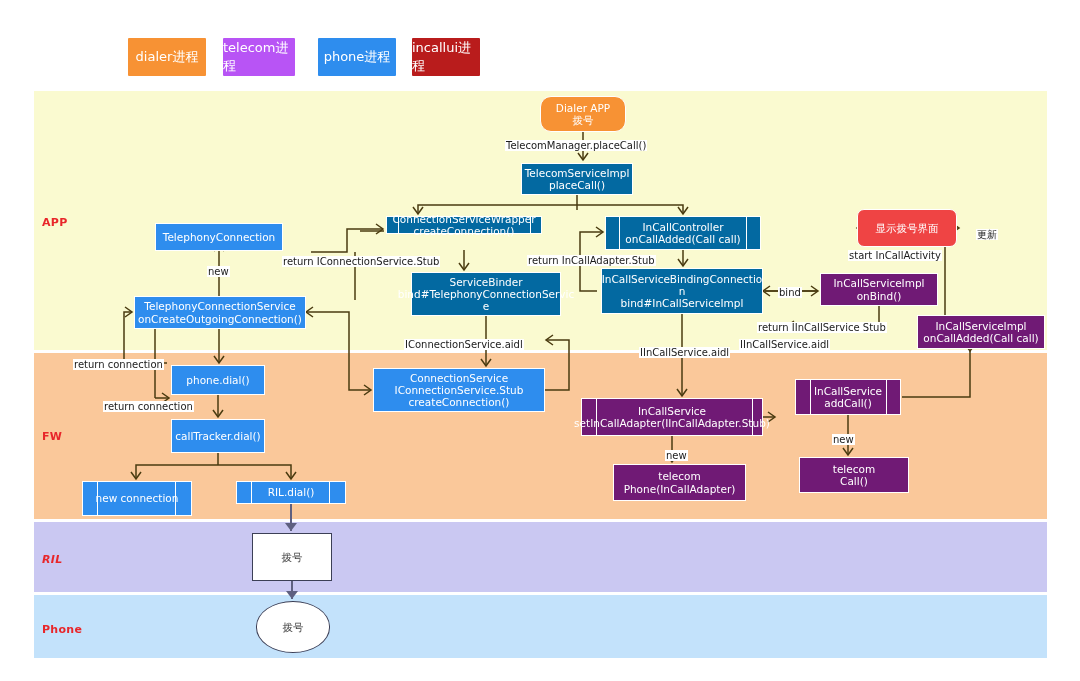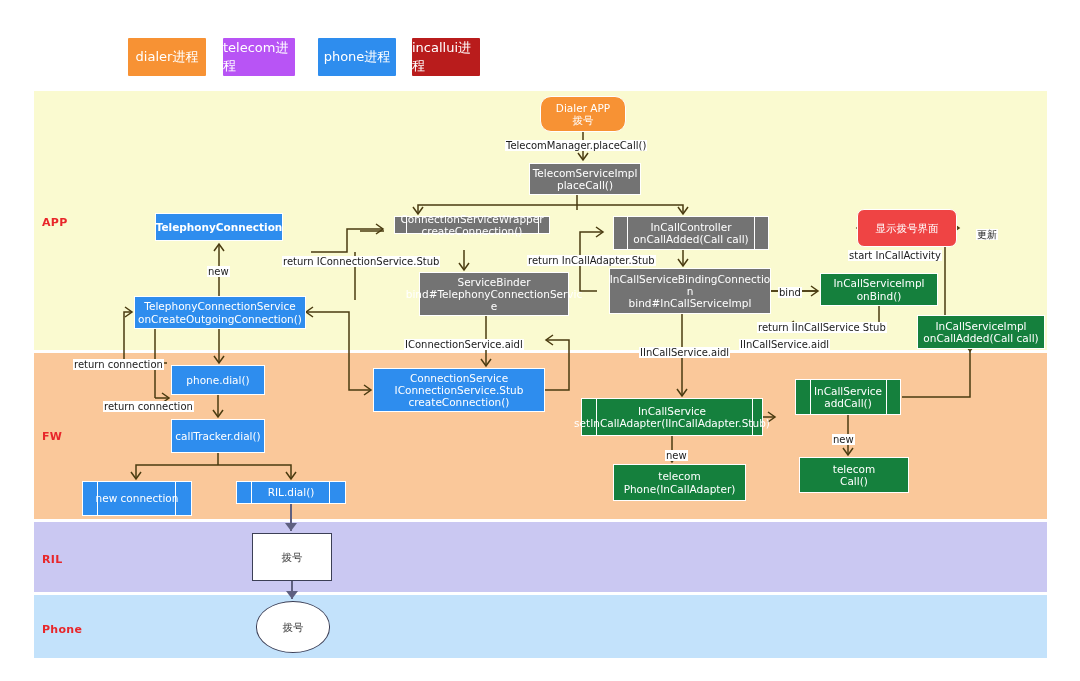--- a/index.html
+++ b/index.html
@@ -7,41 +7,41 @@
        font-family:"DejaVu Sans","Liberation Sans",sans-serif;}
   #stage{position:absolute;left:0;top:0;width:1080px;height:681px;}
   .band{position:absolute;}
   .band-label{position:absolute;color:#e8262a;font-weight:bold;font-size:11px;letter-spacing:.3px;}
   .legend-box{position:absolute;display:flex;align-items:center;justify-content:center;
       color:#ffffff;font-size:13px;border-radius:1px;}
   .node{position:absolute;box-sizing:border-box;display:flex;align-items:center;
       justify-content:center;text-align:center;color:#ffffff;line-height:1.15;
       font-size:10.5px;padding:1px 3px;}
   .node.blue{background:#2e8dee;border:1.3px solid #ffffff;}
-  .node.purple{background:#737373;border:1.3px solid #ffffff;margin-left:8px;}
-  .node.green{background:#15803d;border:1.3px solid #ffffff;}
+  .node.purple{background:#0369a1;border:1.3px solid #ffffff;}
+  .node.green{background:#701a75;border:1.3px solid #ffffff;}
   .node.orange{background:#f79234;border-radius:11px;border:1.3px solid #ffffff;align-items:center;}
   .node.greenround{background:#ef4444;border-radius:7px;border:1.3px solid #ffffff;}
   .node.whitebox{background:#ffffff;border:1.6px solid #3c3f56;color:#404040;}
   .node.whiteround{background:#ffffff;border:1.6px solid #3c3f56;color:#404040;border-radius:38px/26px;}
   .divider{position:absolute;top:0;bottom:0;width:1.3px;background:#ffffff;}
   .elabel{position:absolute;color:#1a1a1a;font-size:10px;background:#ffffff;
       padding:0 1px;white-space:nowrap;line-height:1.1;}
   svg.links{position:absolute;left:0;top:0;width:1080px;height:681px;overflow:visible;}
 </style>
 </head>
 <body>
 
 <div id="stage">
     <div class="band" style="left: 34px; top: 91px; width: 1013px; height: 259px; background: rgb(250, 250, 208);"></div>
     <div class="band-label" style="left: 42px; top: 216px;">APP</div>
     <div class="band" style="left: 34px; top: 353px; width: 1013px; height: 166px; background: rgb(250, 200, 154);"></div>
     <div class="band-label" style="left: 42px; top: 430px;">FW</div>
     <div class="band" style="left: 34px; top: 522px; width: 1013px; height: 70px; background: rgb(202, 200, 242);"></div>
-    <div class="band-label" style="left: 42px; top: 553px;">RIL</div>
+    <div class="band-label" style="left: 42px; top: 553px; font-style: italic;">RIL</div>
     <div class="band" style="left: 34px; top: 595px; width: 1013px; height: 63px; background: rgb(195, 226, 251);"></div>
     <div class="band-label" style="left: 42px; top: 623px;">Phone</div>
     <svg class="links" viewBox="0 0 1080 681">
       <defs>
         <marker id="ah" markerWidth="9" markerHeight="9" refX="7" refY="3.2" orient="auto">
           <path d="M0,0 L7.5,3.2 L0,6.4" fill="none" stroke="#4a3b10" stroke-width="1.3"></path>
         </marker>
         <marker id="ahg" markerWidth="9" markerHeight="9" refX="7" refY="3.2" orient="auto">
           <path d="M0,0 L7.5,3.2 L0,6.4" fill="none" stroke="#5c5a3a" stroke-width="1.3"></path>
         </marker>
@@ -116,21 +116,21 @@
       <path d="M286,591 L292,599 L298,591 z" fill="#5f6080"></path>
     </svg>
     <div class="node orange" style="left: 540px; top: 96px; width: 86px; height: 36px; position: absolute;">
       <span style="white-space: pre-line; position: relative; z-index: 2;">Dialer APP
 拨号</span>
     </div>
     <div class="node purple" style="left: 521px; top: 163px; width: 112px; height: 32px; position: absolute;">
       <span style="white-space: pre-line; position: relative; z-index: 2;">TelecomServiceImpl
 placeCall()</span>
     </div>
-    <div class="node blue" style="left: 155px; top: 213px; width: 128px; height: 28px; position: absolute; font-weight: bold;">
+    <div class="node blue" style="left: 155px; top: 223px; width: 128px; height: 28px; position: absolute;">
       <span style="white-space: pre-line; position: relative; z-index: 2;">TelephonyConnection</span>
     </div>
     <div class="node purple" style="left: 386px; top: 216px; width: 156px; height: 18px; position: absolute;">
       <span style="white-space: pre-line; position: relative; z-index: 2;">ConnectionServiceWrapper
 createConnection()</span>
       <div class="divider" style="left: 11px;"></div>
       <div class="divider" style="left: 143px;"></div>
     </div>
     <div class="node purple" style="left: 605px; top: 216px; width: 156px; height: 34px; position: absolute;">
       <span style="white-space: pre-line; position: relative; z-index: 2;">InCallController

